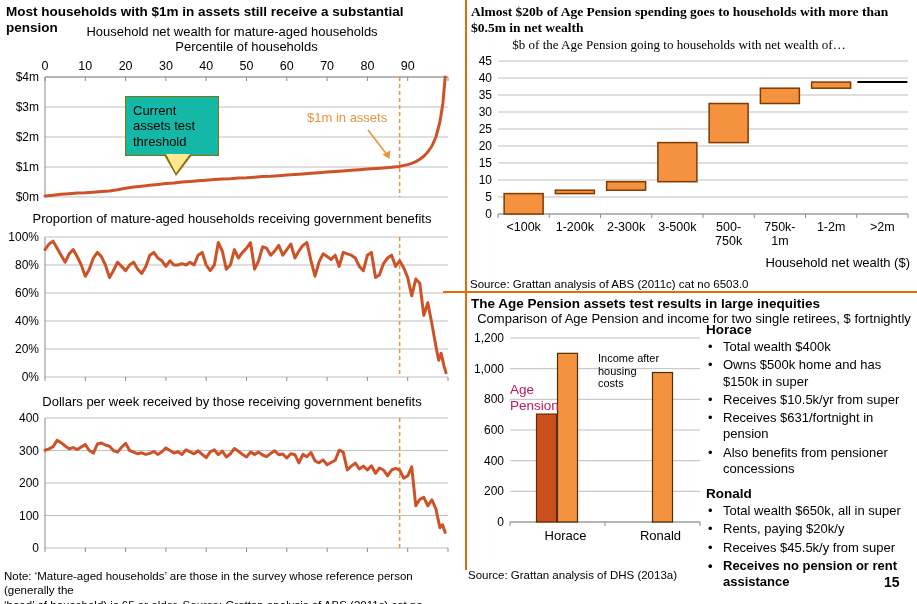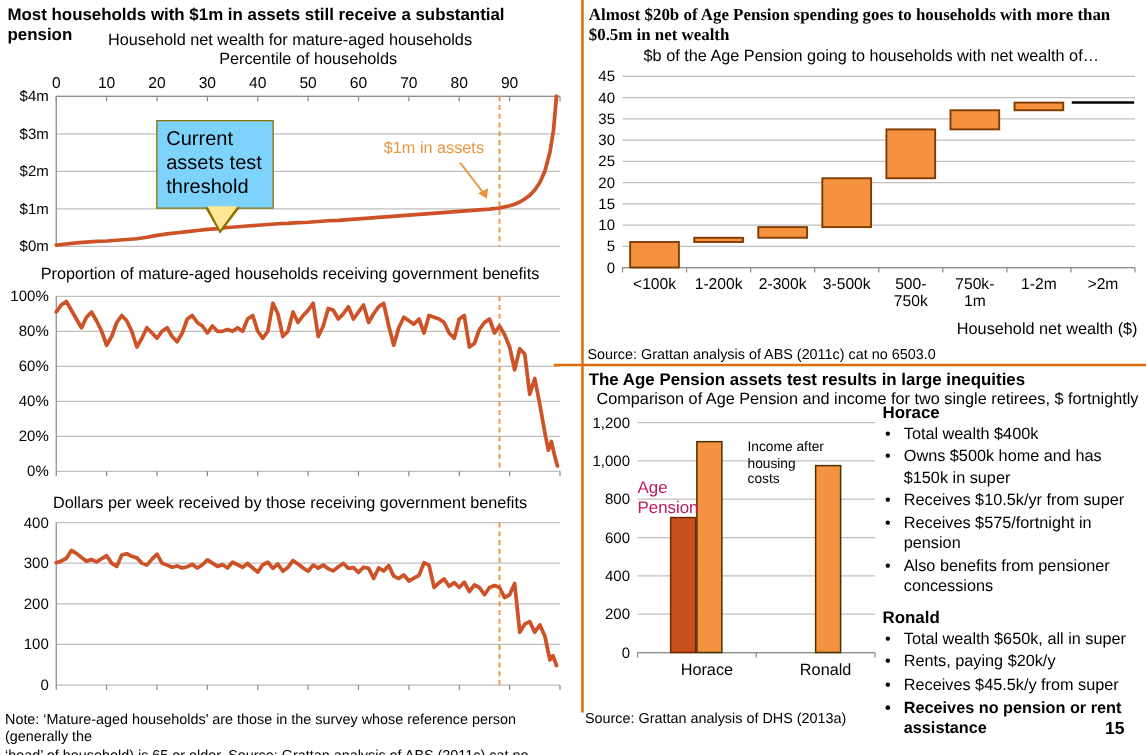--- a/index.html
+++ b/index.html
@@ -10,21 +10,21 @@
   .sub{font-size:13px;line-height:1.15;text-align:center;}
   .small{font-size:11.5px;line-height:1.25;}
   .center{text-align:center;}
   .right{text-align:right;}
   .prewrap{white-space:pre-line;}
   .nowrap{white-space:nowrap;}
   svg{display:block;overflow:visible;}
   svg text{font-family:"Liberation Sans","DejaVu Sans",sans-serif;fill:#000;}
   .vdivider{width:2px;background:#E36C0A;}
   .hdivider{height:2px;background:#E36C0A;}
-  .callout{background:#7dd3fc;border:1px solid #8A7200;padding:6px 7px;font-size:16px;line-height:1.18;width:78px;}
+  .callout{background:#14b8a6;border:1px solid #8A7200;padding:6px 7px;font-size:13px;line-height:1.18;width:78px;}
   .callout .tri-border{position:absolute;left:38px;bottom:-21px;width:0;height:0;
     border-left:12px solid transparent;border-right:16px solid transparent;border-top:21px solid #8A7200;}
   .callout .tri{position:absolute;left:40px;bottom:-18px;width:0;height:0;
     border-left:10px solid transparent;border-right:14px solid transparent;border-top:19px solid #FFE794;z-index:2;}
   .annot-orange{color:#E8953C;font-size:13px;}
   .lbl-agepension{color:#be185d;font-size:13.5px;line-height:1.15;}
   .lbl-income{color:#000000;font-size:11px;line-height:1.15;}
   .bullets{margin:0;padding:0;list-style:none;font-size:13px;line-height:1.25;}
   .bullets li{position:relative;padding-left:19px;margin-bottom:2px;}
   .bullets li::before{content:"\2022";position:absolute;left:4px;}
@@ -154,21 +154,21 @@
     </svg>
 
   <div class="abs small prewrap" style="left:4px;top:569px;width:456px;">Note: ‘Mature-aged households’ are those in the survey whose reference person (generally the
 ‘head’ of household) is 65 or older. Source: Grattan analysis of ABS (2011c) cat no 6503.0</div>
 
   <div class="abs vdivider" style="left:465px;top:0;height:570px;"></div>
   <div class="abs hdivider" style="left:443px;top:291px;width:474px;"></div>
 
   <div class="abs h1" style="left:471px;top:4px;width:442px;font-family:Liberation Serif, serif;">Almost $20b of Age Pension spending goes to households with more than $0.5m in net wealth</div>
 
-  <div class="abs sub" style="left:476px;top:38px;width:442px;">$b of the Age Pension going to households with net wealth of…</div>
+  <div class="abs sub" style="left:458px;top:38px;width:442px;font-family:Liberation Serif, serif;">$b of the Age Pension going to households with net wealth of…</div>
 
   <svg class="abs" style="left:466px;top:55px;" width="451" height="205">
       <line x1="32" y1="6" x2="442" y2="6" stroke="#BFBFBF" stroke-width="1"></line>
       <text x="26" y="10" text-anchor="end" font-size="12">45</text>
       <line x1="32" y1="23" x2="442" y2="23" stroke="#BFBFBF" stroke-width="1"></line>
       <text x="26" y="27" text-anchor="end" font-size="12">40</text>
       <line x1="32" y1="40" x2="442" y2="40" stroke="#BFBFBF" stroke-width="1"></line>
       <text x="26" y="44" text-anchor="end" font-size="12">35</text>
       <line x1="32" y1="57" x2="442" y2="57" stroke="#BFBFBF" stroke-width="1"></line>
       <text x="26" y="61" text-anchor="end" font-size="12">30</text>
@@ -250,21 +250,21 @@
 
   <div class="abs lbl-income" style="left:598px;top:352px;width:64px;">Income after housing costs</div>
 
   <div class="abs small" style="left:468px;top:568px;width:240px;">Source: Grattan analysis of DHS (2013a)</div>
 
   <div class="abs heading" style="left:706px;top:322px;">Horace</div>
   <ul class="abs bullets" style="left:704px;top:339px;width:210px;">
     <li>Total wealth $400k</li>
     <li>Owns $500k home and has $150k in super</li>
     <li>Receives $10.5k/yr from super</li>
-    <li>Receives $575/fortnight in pension</li>
+    <li>Receives $631/fortnight in pension</li>
     <li>Also benefits from pensioner concessions</li>
   </ul>
 
   <div class="abs heading" style="left:706px;top:486px;">Ronald</div>
   <ul class="abs bullets" style="left:704px;top:503px;width:210px;">
     <li>Total wealth $650k, all in super</li>
     <li>Rents, paying $20k/y</li>
     <li>Receives $45.5k/y from super</li>
     <li class="bold">Receives no pension or rent assistance</li>
   </ul>

